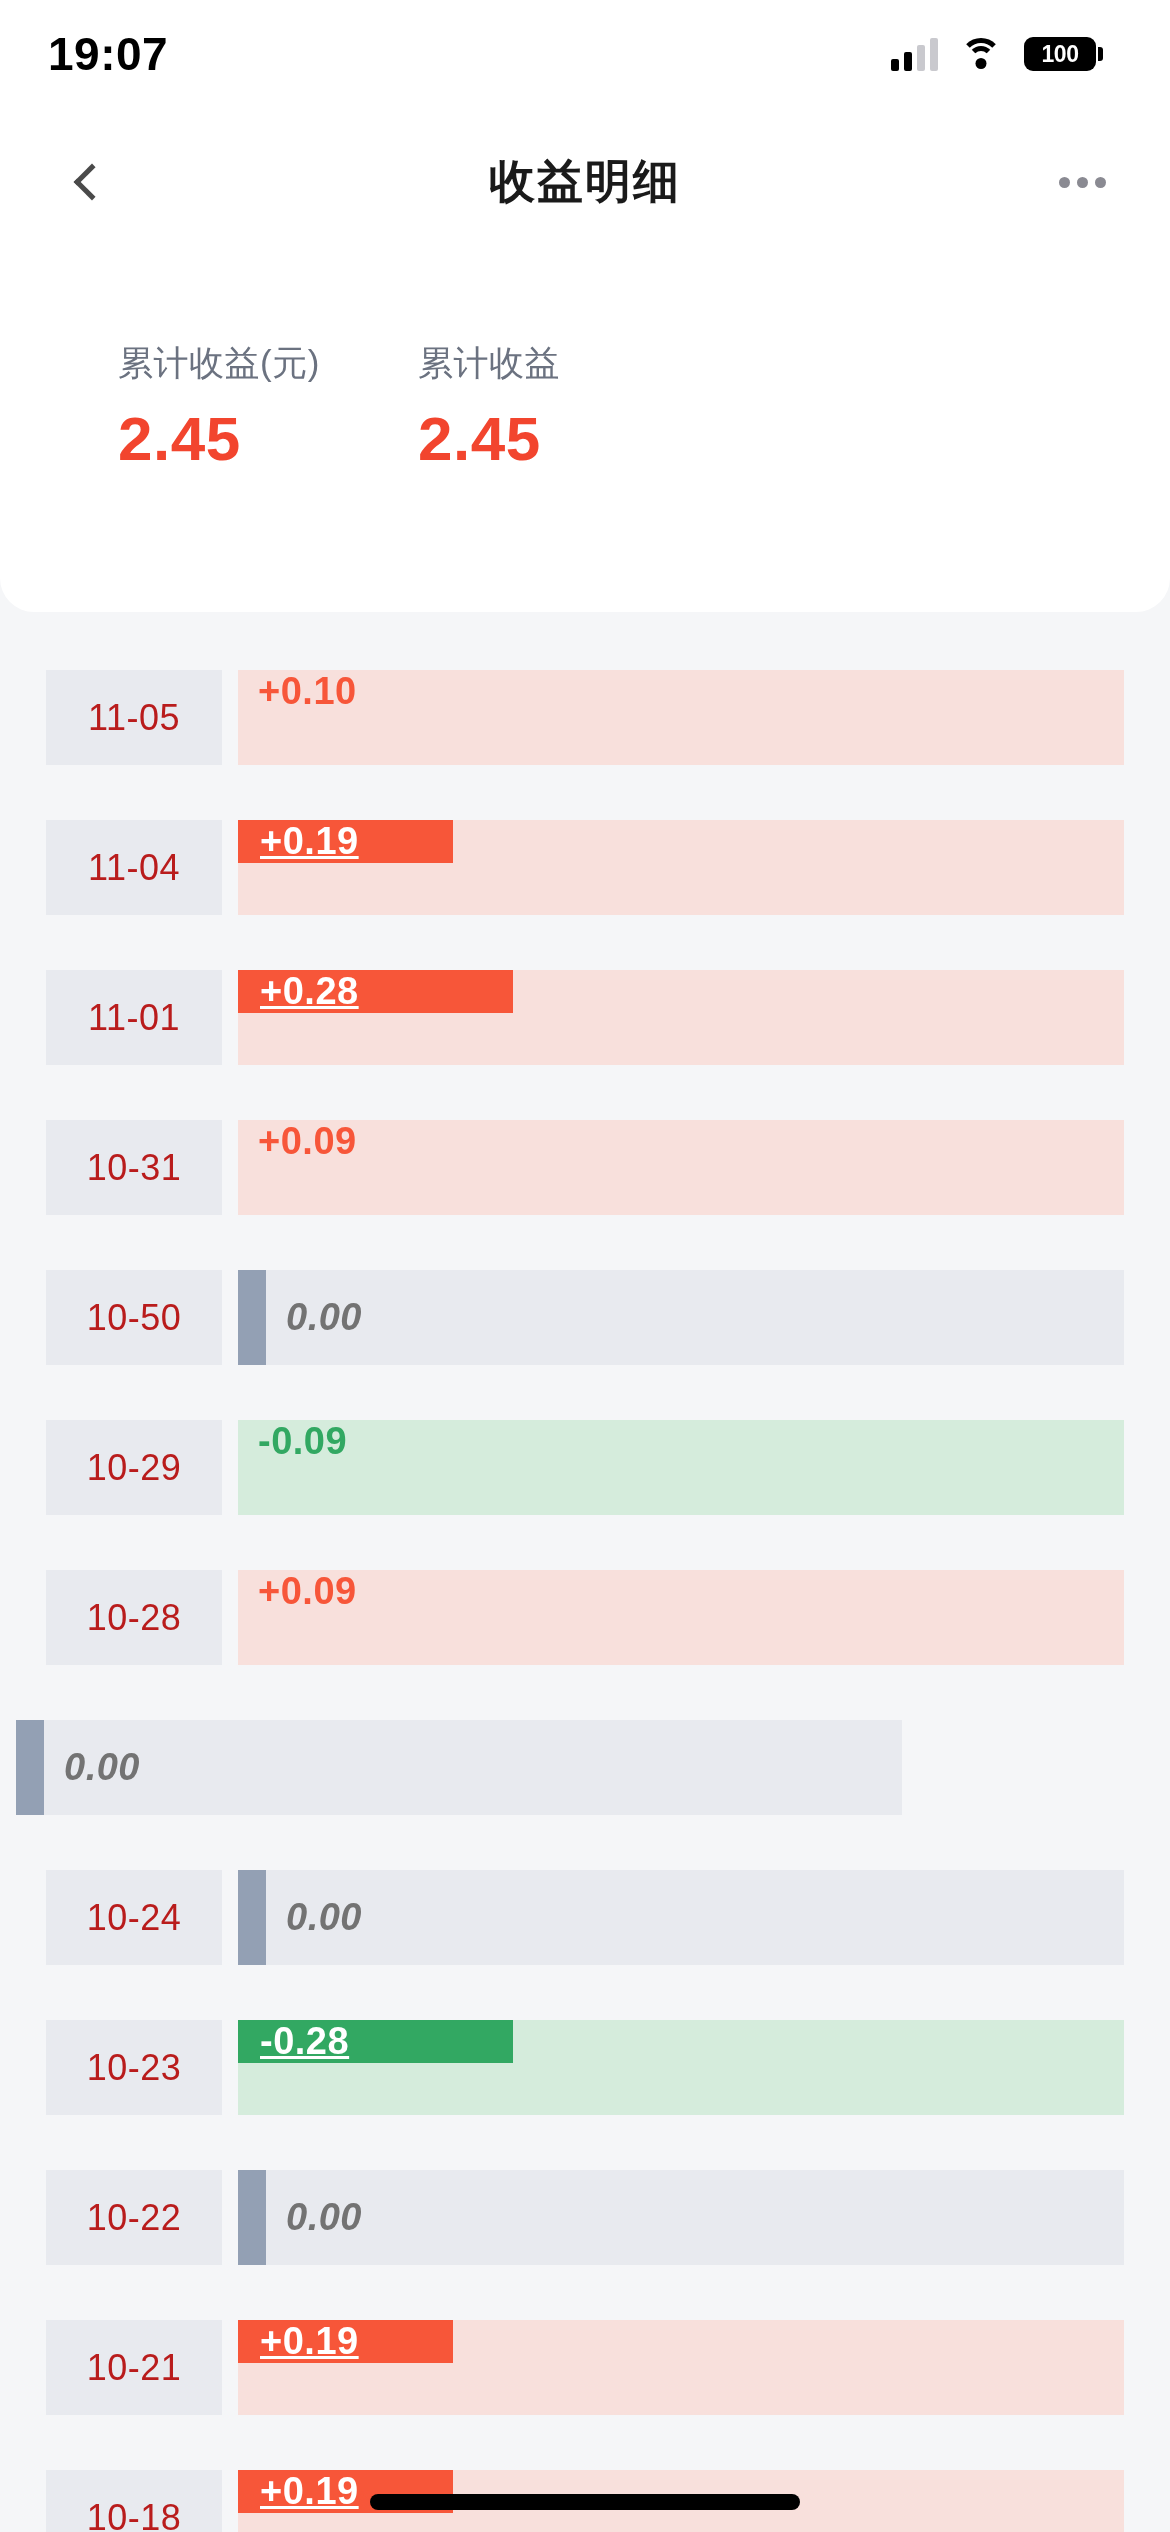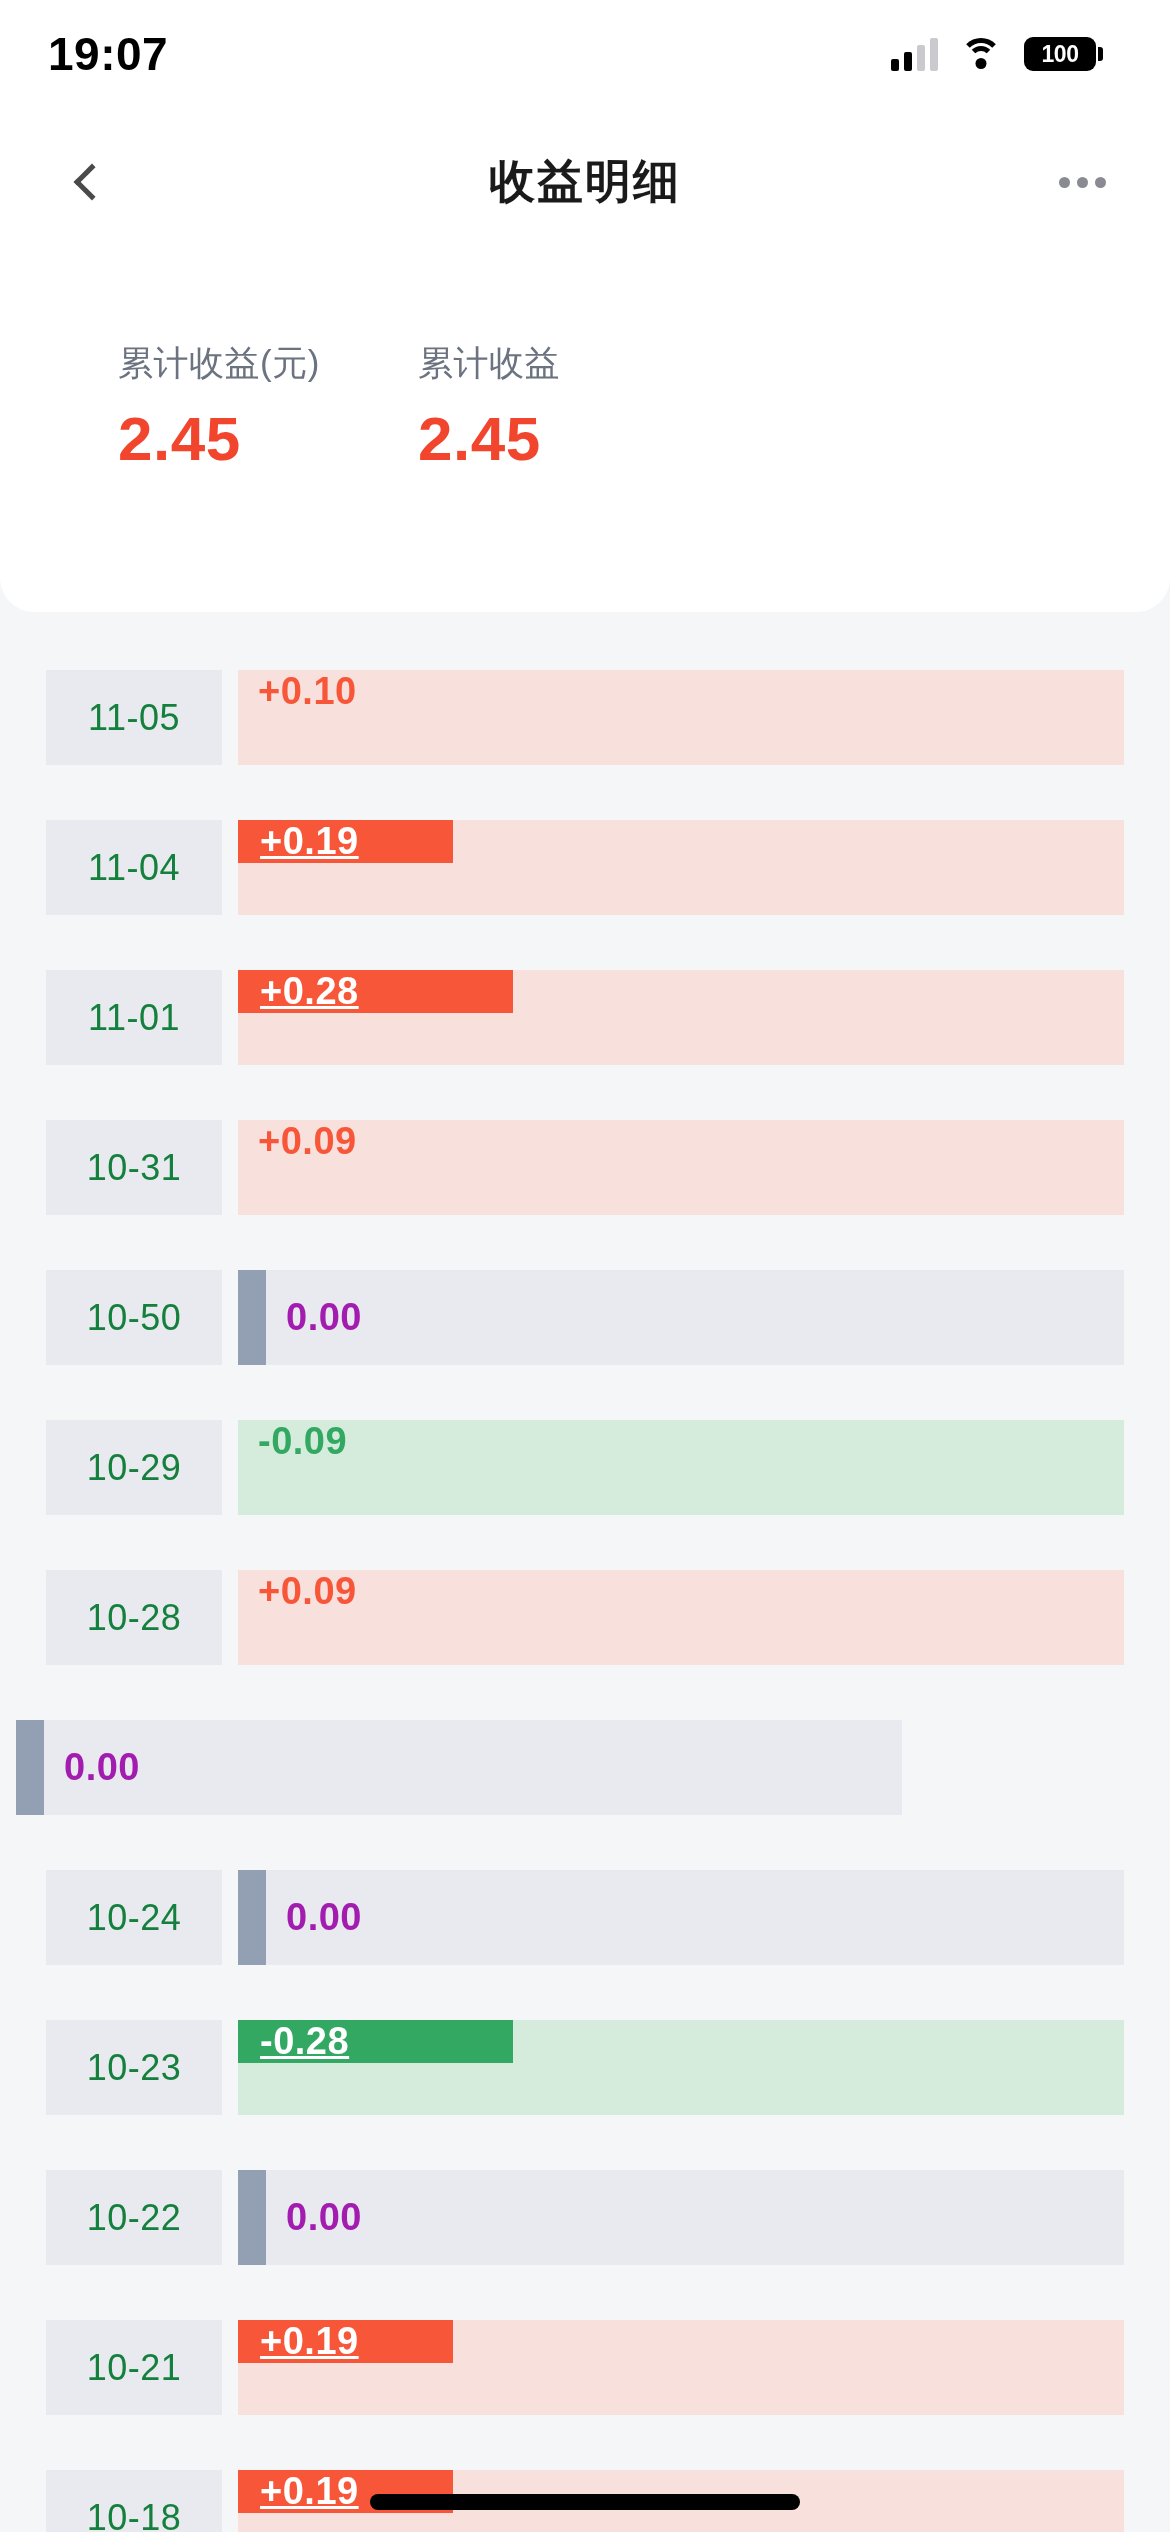--- a/index.html
+++ b/index.html
@@ -98,21 +98,21 @@
 
   
   .list { position:absolute; top:670px; left:0; width:1170px; }
   .row {
     position:relative; height:95px; margin-bottom:55px;
     display:flex; align-items:stretch;
   }
   .date-chip {
     width:176px; margin-left:46px; background:#e8eaef;
     display:flex; align-items:center; justify-content:center;
-    font-size:36px; color:#15803d; font-weight:500; letter-spacing:0.5px;
+    font-size:36px; color:#b91c1c; font-weight:500; letter-spacing:0.5px;
     flex:none;
   }
   .track {
     position:relative; margin-left:16px; width:886px; flex:none;
     display:flex; align-items:stretch;
   }
   .track.pos { background:#f8e0dc;flex-direction:column; }
   .track.neg { background:#d5ecdc;flex-direction:column; }
   .track.zero { background:#e8eaef; }
   .bar { flex:none; display:flex; align-items:center; }
@@ -122,21 +122,21 @@
   .val-in {
     color:#ffffff; font-size:38px; font-weight:600;
     padding-left:22px; white-space:nowrap; letter-spacing:0.5px;text-decoration:underline;
   }
   .val-out {
     display:flex; align-items:center; padding-left:20px;
     font-size:38px; font-weight:600; white-space:nowrap; letter-spacing:0.5px;
   }
   .val-out.pos { color:#f75639; }
   .val-out.neg { color:#32a862; }
-  .val-out.zero { color:#a21caf; }
+  .val-out.zero { color:#737373;font-style:italic; }
 
   
   .home-indicator {
     position:absolute; left:50%; transform:translateX(-50%);
     bottom:22px; width:430px; height:16px; border-radius:8px; background:#000;
   }
 </style>
 </head>
 <body>
 

